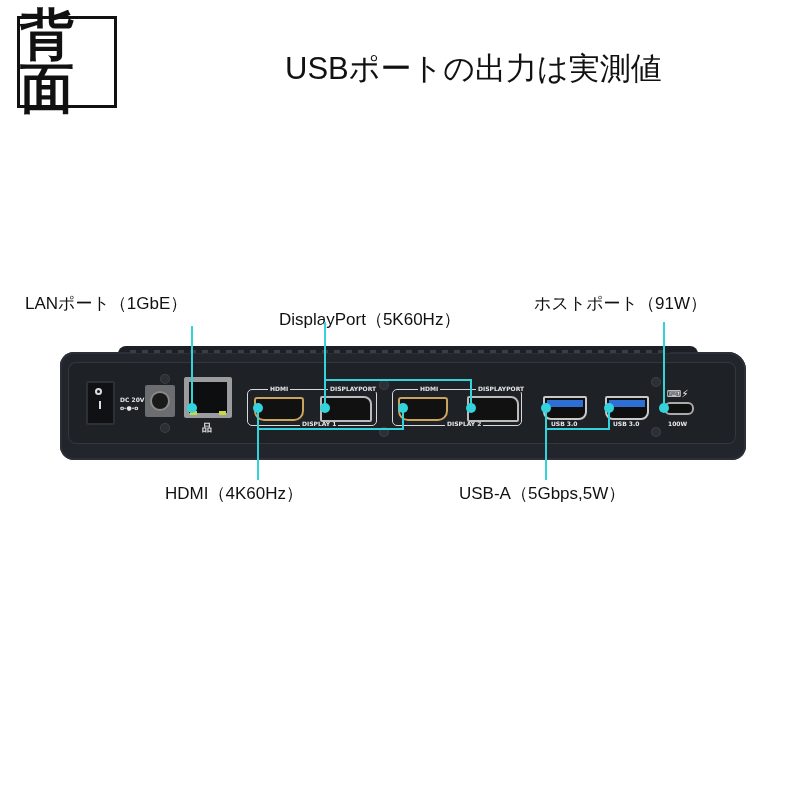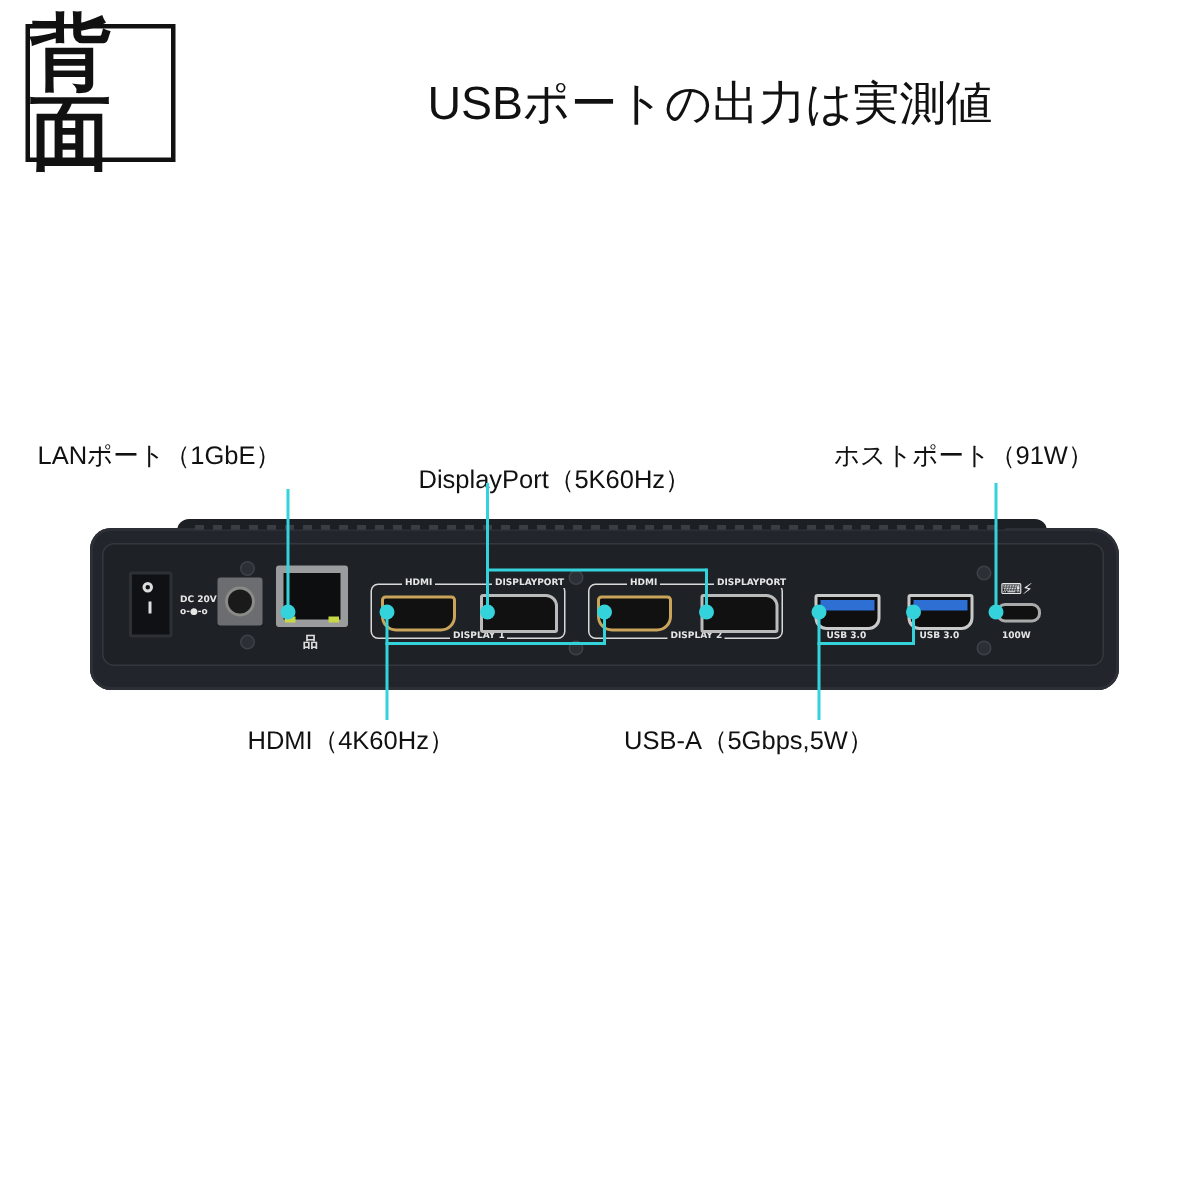--- a/index.html
+++ b/index.html
@@ -40,23 +40,23 @@
 </head>
 <body>
 
 <div class="title-box">
   <span>背面</span>
 </div>
 <div class="subtitle">USBポートの出力は実測値</div>
 
 <div class="label" style="left:25px;top:292px;">LANポート（1GbE）</div>
 <div class="label" style="left:279px;top:308px;">DisplayPort（5K60Hz）</div>
-<div class="label" style="left:556px;top:292px;">ホストポート（91W）</div>
+<div class="label" style="left:534px;top:292px;">ホストポート（91W）</div>
 <div class="label" style="left:165px;top:482px;">HDMI（4K60Hz）</div>
-<div class="label" style="left:416px;top:482px;">USB-A（5Gbps,5W）</div>
+<div class="label" style="left:459px;top:482px;">USB-A（5Gbps,5W）</div>
 
 <div class="device-top"></div>
 <div class="device"></div>
 <div class="vents"></div>
 <div class="panel"></div>
 
 <div class="switch">
   <div class="o"></div>
   <div class="i"></div>
 </div>

